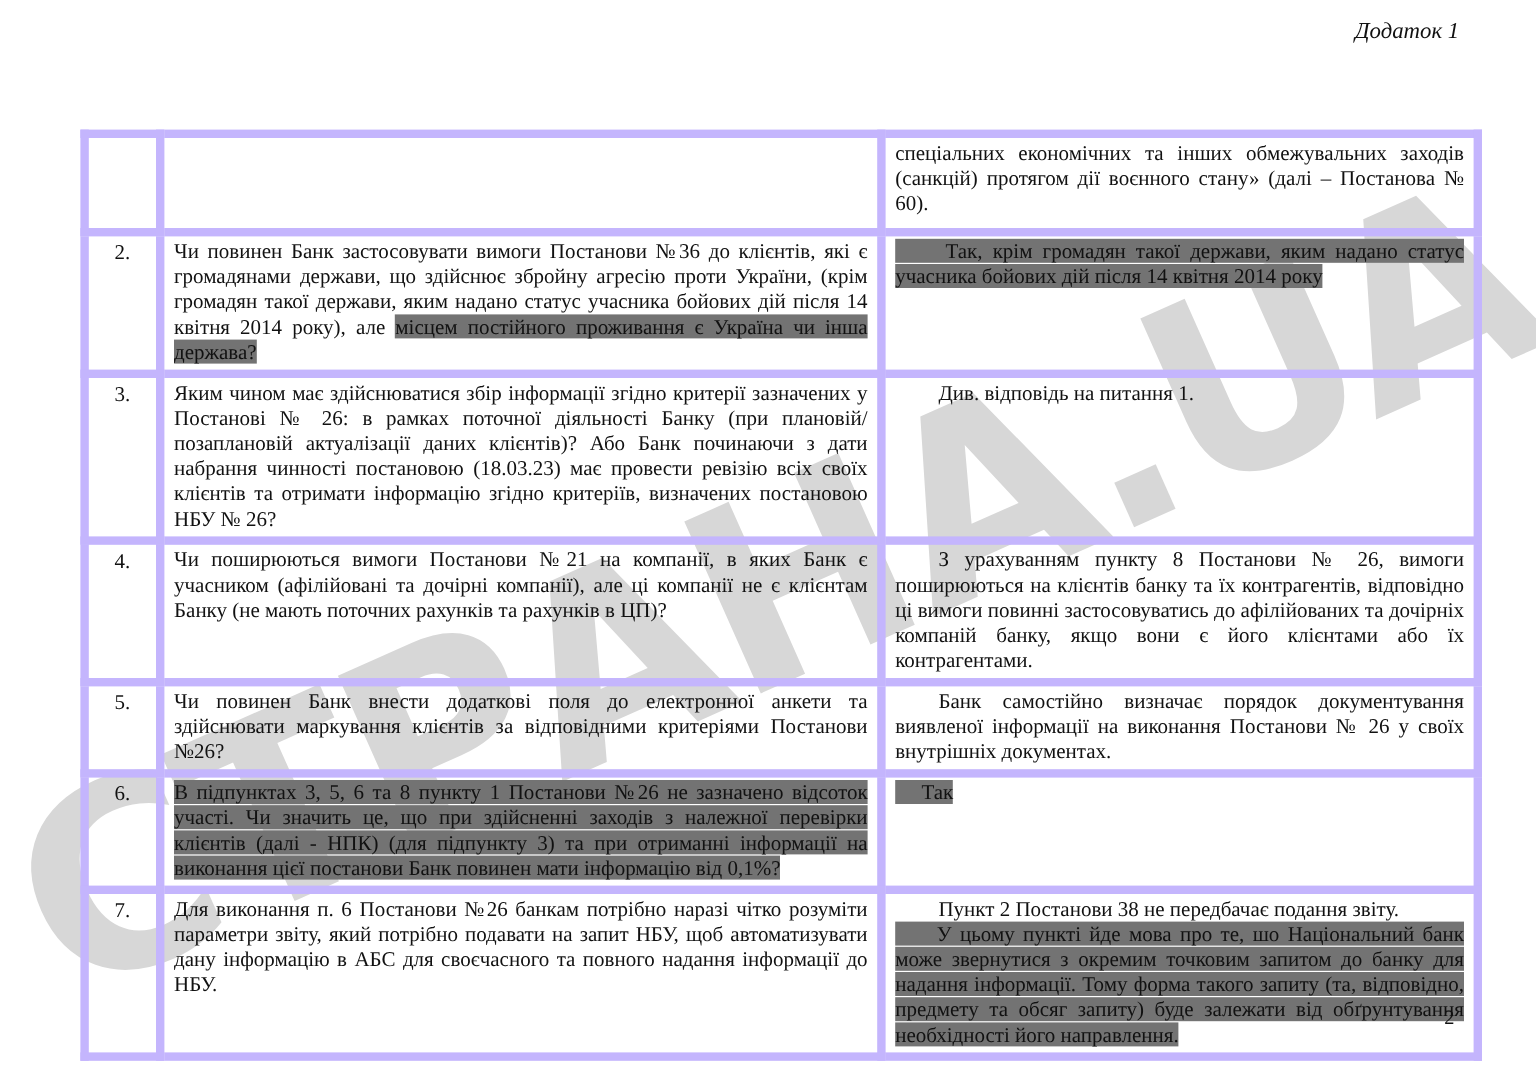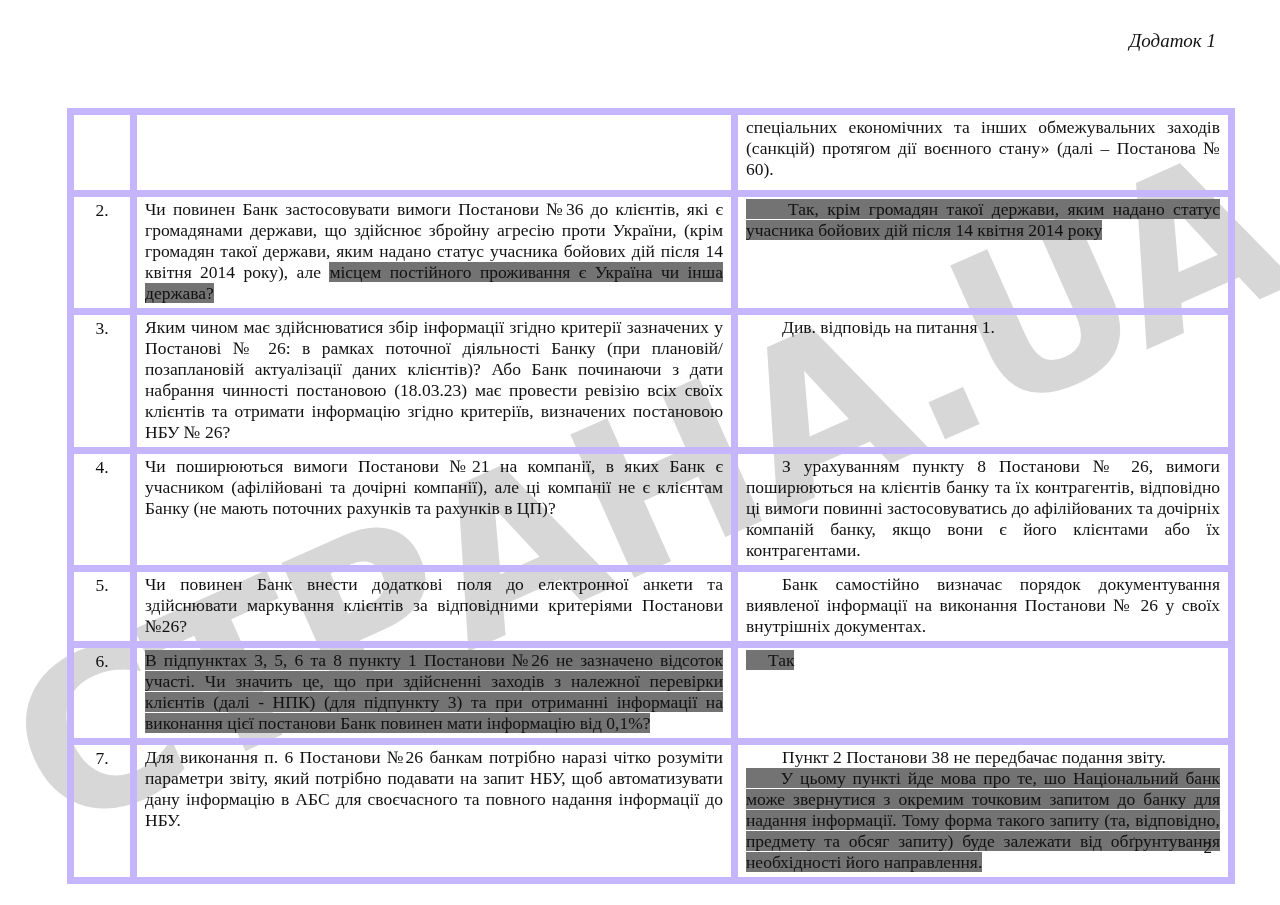--- a/index.html
+++ b/index.html
@@ -9,21 +9,21 @@
   }
   .watermark {
     position:absolute; left:-30px; top:395px; width:1300px;
     text-align:center; font-family:"DejaVu Sans", sans-serif;
     font-weight:bold; font-size:215px; line-height:215px;
     color:#d7d7d7; letter-spacing:-4px;
     transform:rotate(-24deg); transform-origin:center center;
     z-index:0; white-space:nowrap; user-select:none;
   }
   .header-note {
-    position:absolute; top:30px; right:64px; font-style:italic;
+    position:absolute; top:16px; right:64px; font-style:italic;
     font-size:19px; z-index:2;
   }
   .page-number {
     position:absolute; top:838px; right:68px; font-size:17px; z-index:2;
   }
   table.qa-table {
     position:absolute; left:67px; top:108px; width:1161px;
     border-collapse:collapse; table-layout:fixed;
     font-size:17.5px; line-height:21px; z-index:1;
   }

